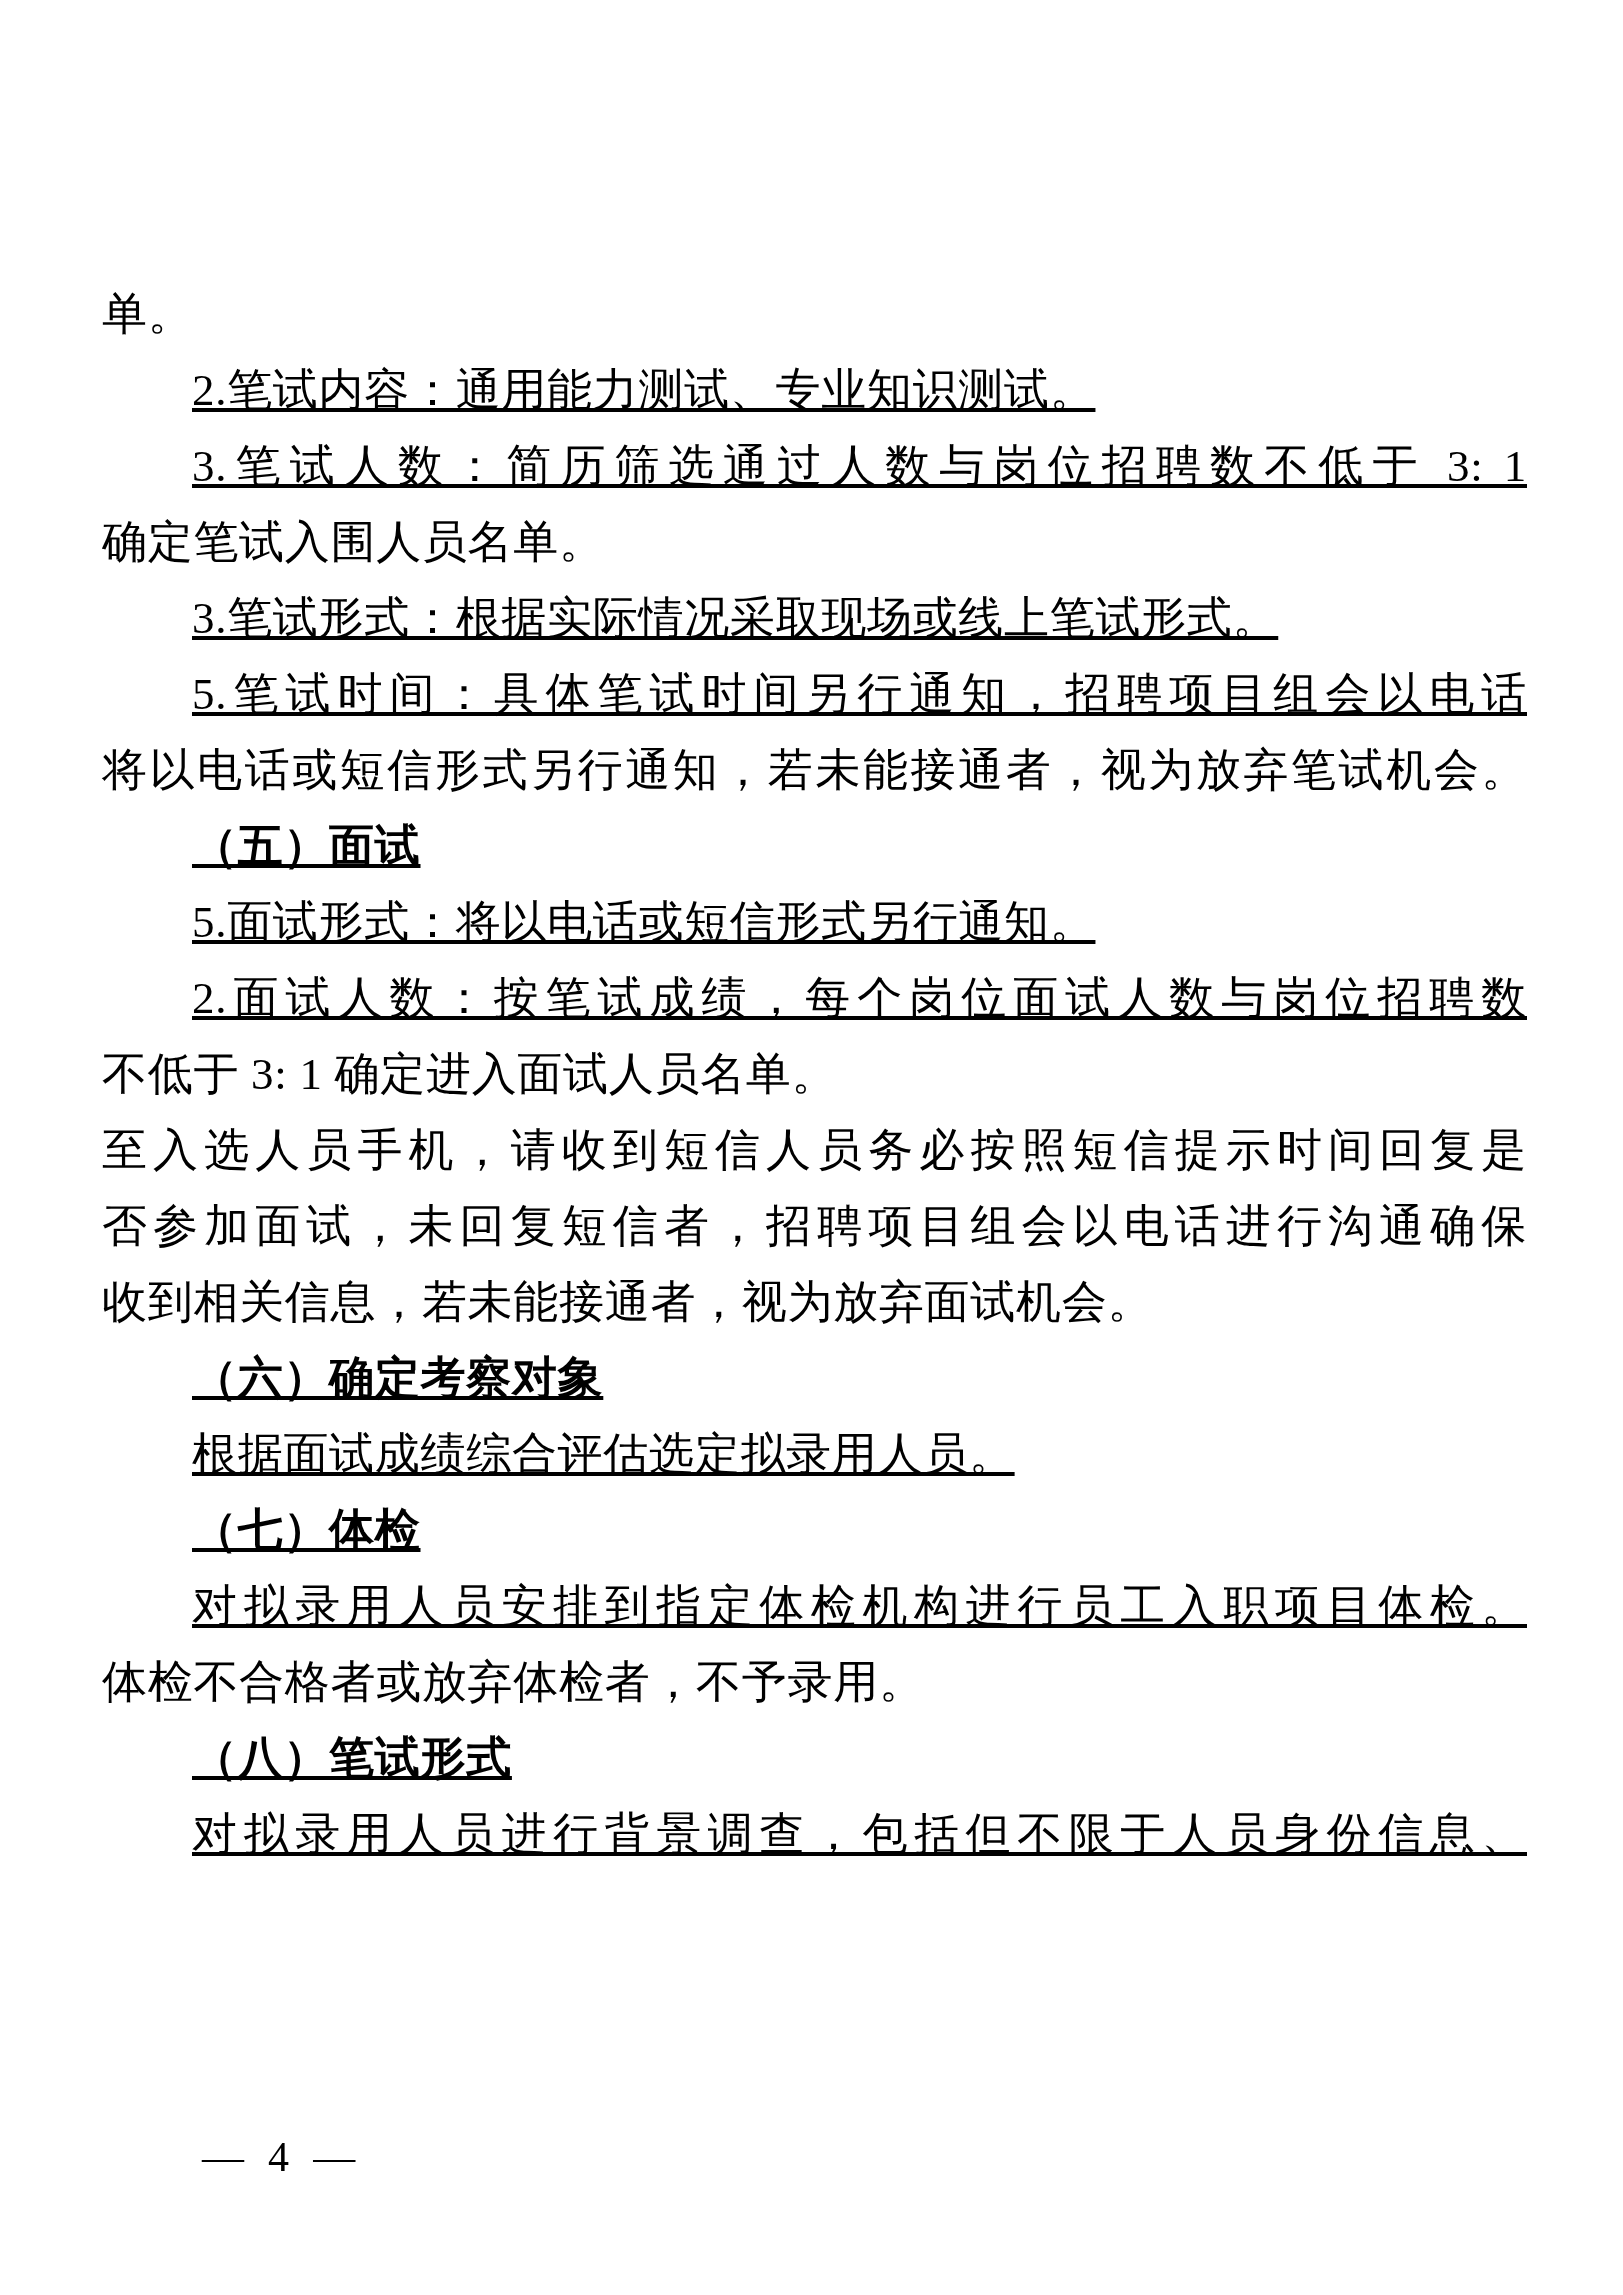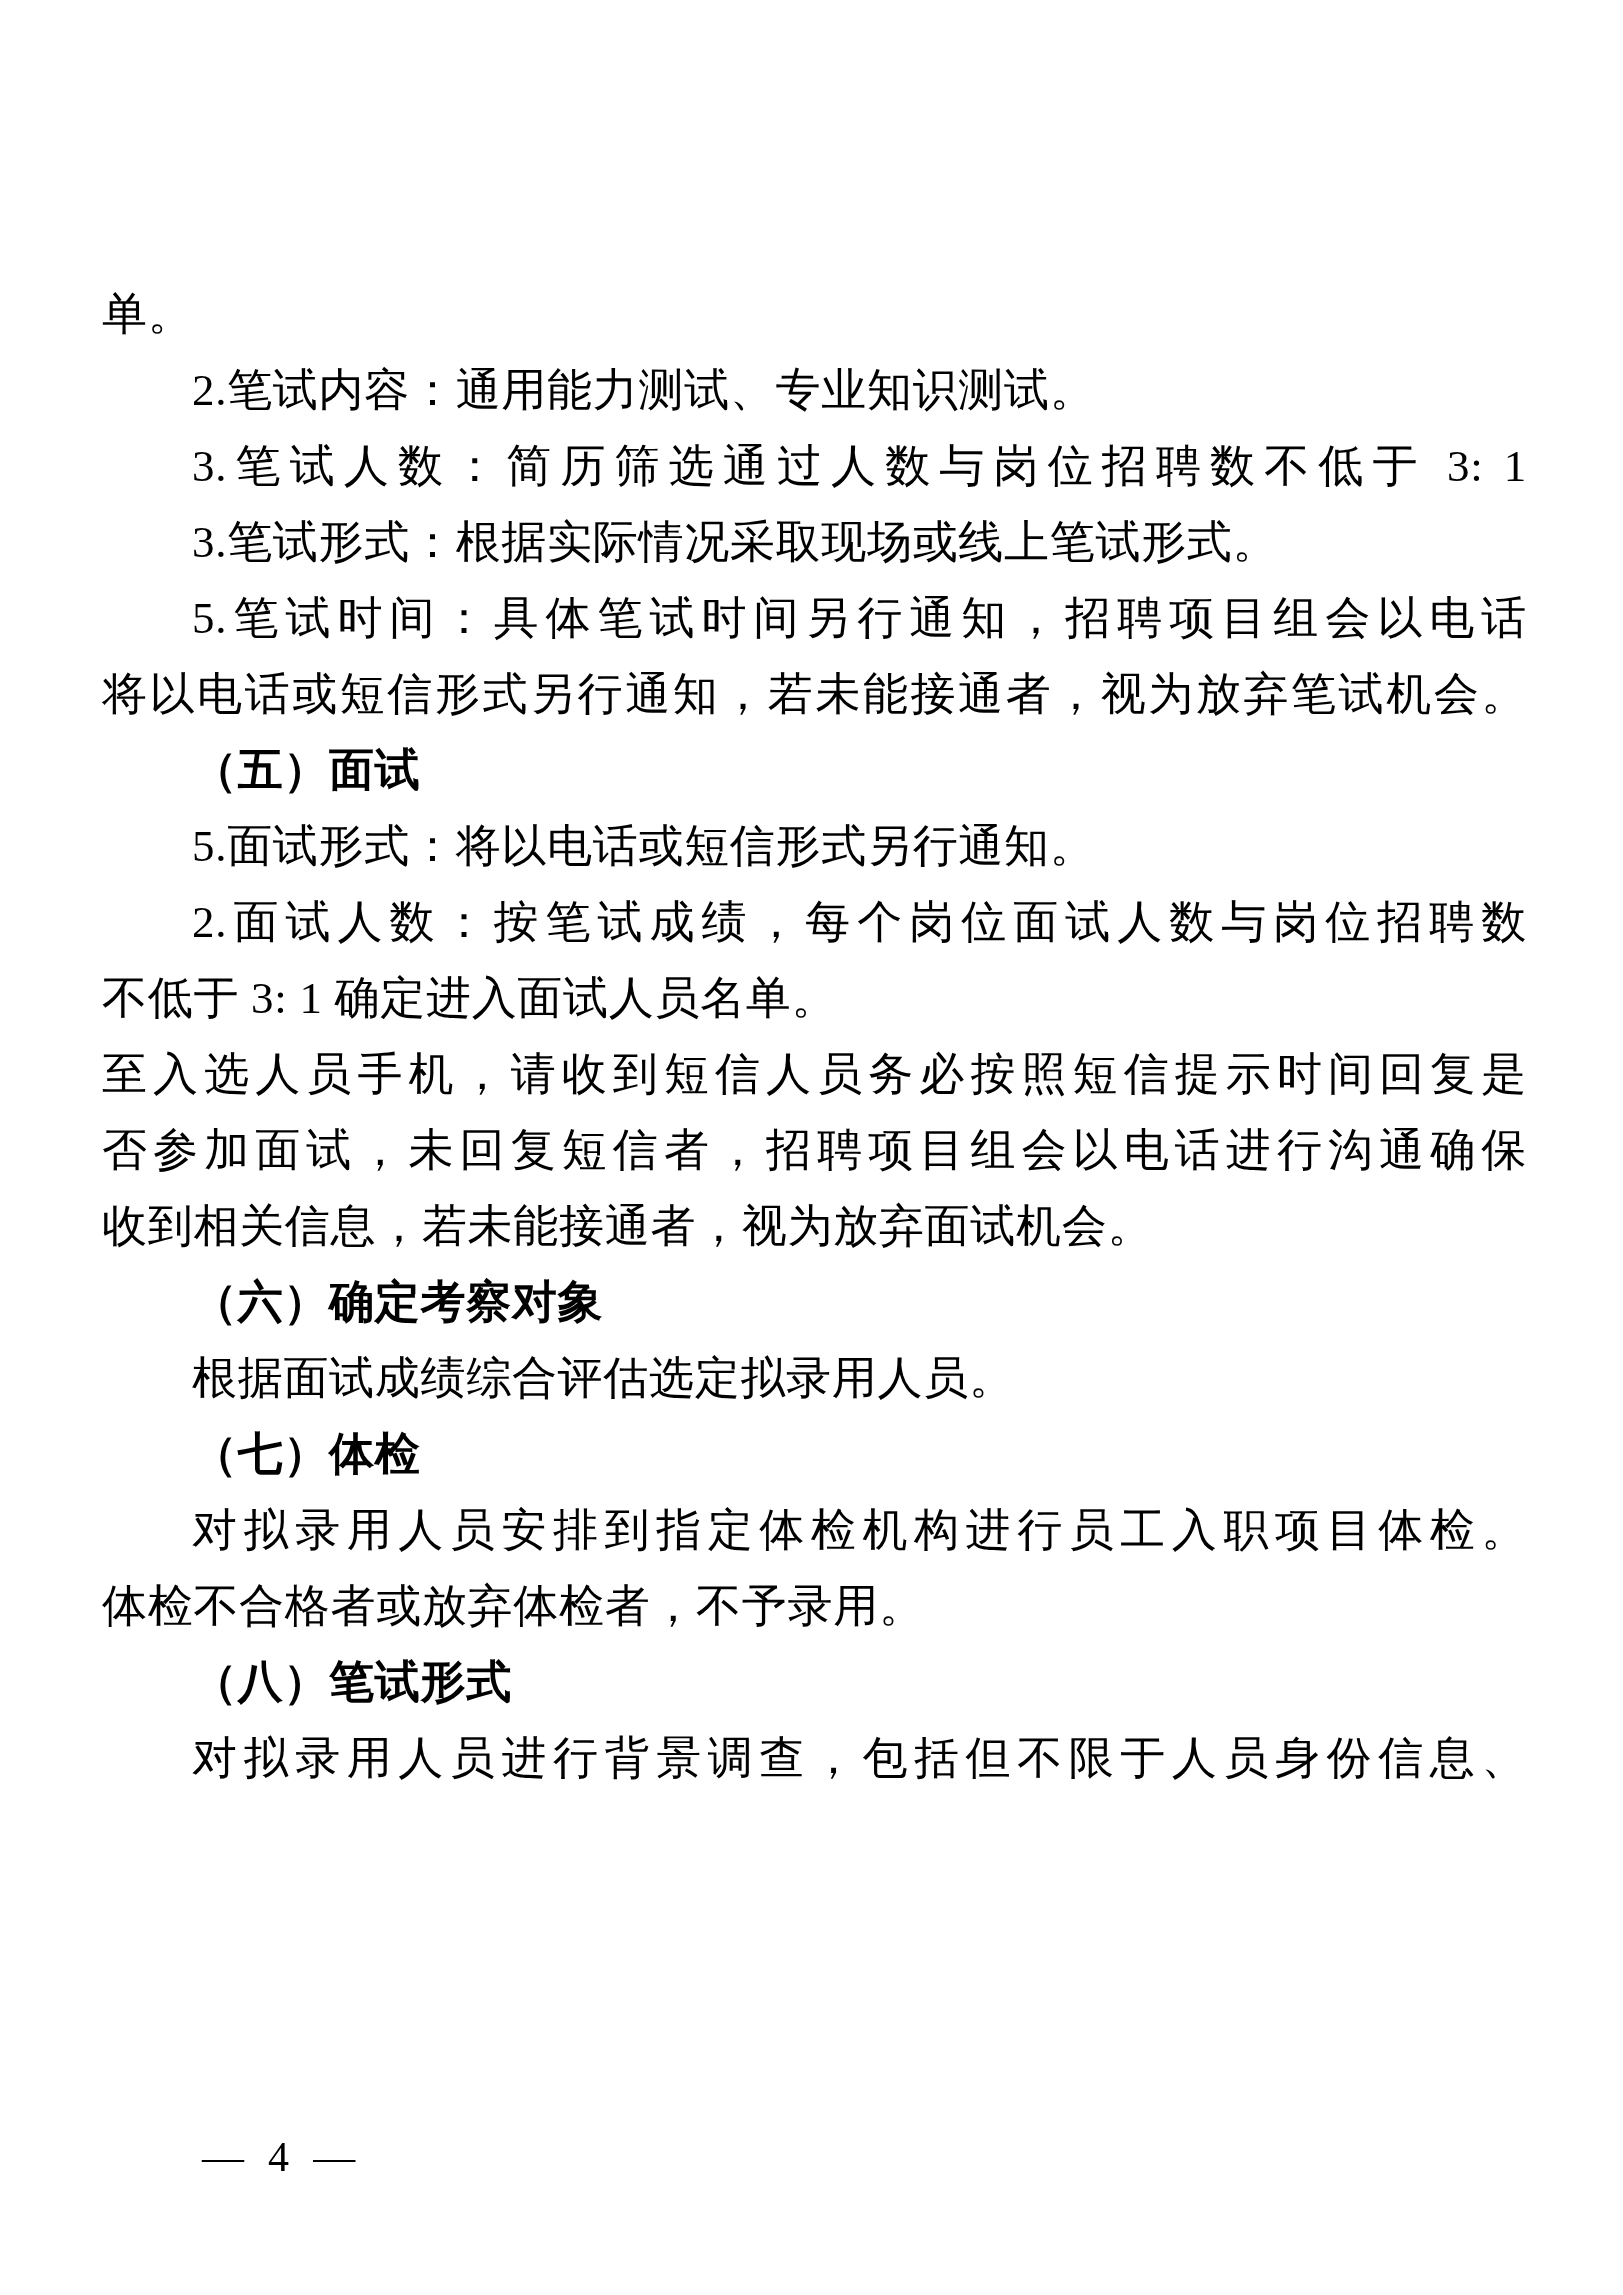--- a/index.html
+++ b/index.html
@@ -19,21 +19,21 @@
     overflow: hidden;
   }
   p.line {
     margin: 0;
     height: 76px;
     line-height: 76px;
     font-size: 45px;
     white-space: nowrap;
     letter-spacing: 0.7px;
   }
-  .indent { text-indent: 90px; }
+  .indent { text-indent: 90px; text-decoration: underline; }
   .fill {
     white-space: normal;
     text-align: justify;
     text-align-last: justify;
     text-justify: inter-character;
   }
   .bold { font-weight: bold; }
   .page-footer {
     position: absolute;
     left: 202px;
@@ -44,20 +44,21 @@
   }
 </style>
 </head>
 <body>
 
 <div class="page">
 
   <p class="line">单。</p>
   <p class="line indent">2.笔试内容：通用能力测试、专业知识测试。</p>
   <p class="line indent fill">3.笔试人数：简历筛选通过人数与岗位招聘数不低于 3: 1</p>
+  <p class="line">确定笔试入围人员名单。</p>
   <p class="line indent">3.笔试形式：根据实际情况采取现场或线上笔试形式。</p>
   <p class="line indent fill">5.笔试时间：具体笔试时间另行通知，招聘项目组会以电话</p>
   <p class="line fill">将以电话或短信形式另行通知，若未能接通者，视为放弃笔试机会。</p>
   <p class="line indent bold">（五）面试</p>
   <p class="line indent">5.面试形式：将以电话或短信形式另行通知。</p>
   <p class="line indent fill">2.面试人数：按笔试成绩，每个岗位面试人数与岗位招聘数</p>
   <p class="line">不低于 3: 1 确定进入面试人员名单。</p>
   <p class="line fill">至入选人员手机，请收到短信人员务必按照短信提示时间回复是</p>
   <p class="line fill">否参加面试，未回复短信者，招聘项目组会以电话进行沟通确保</p>
   <p class="line">收到相关信息，若未能接通者，视为放弃面试机会。</p>

